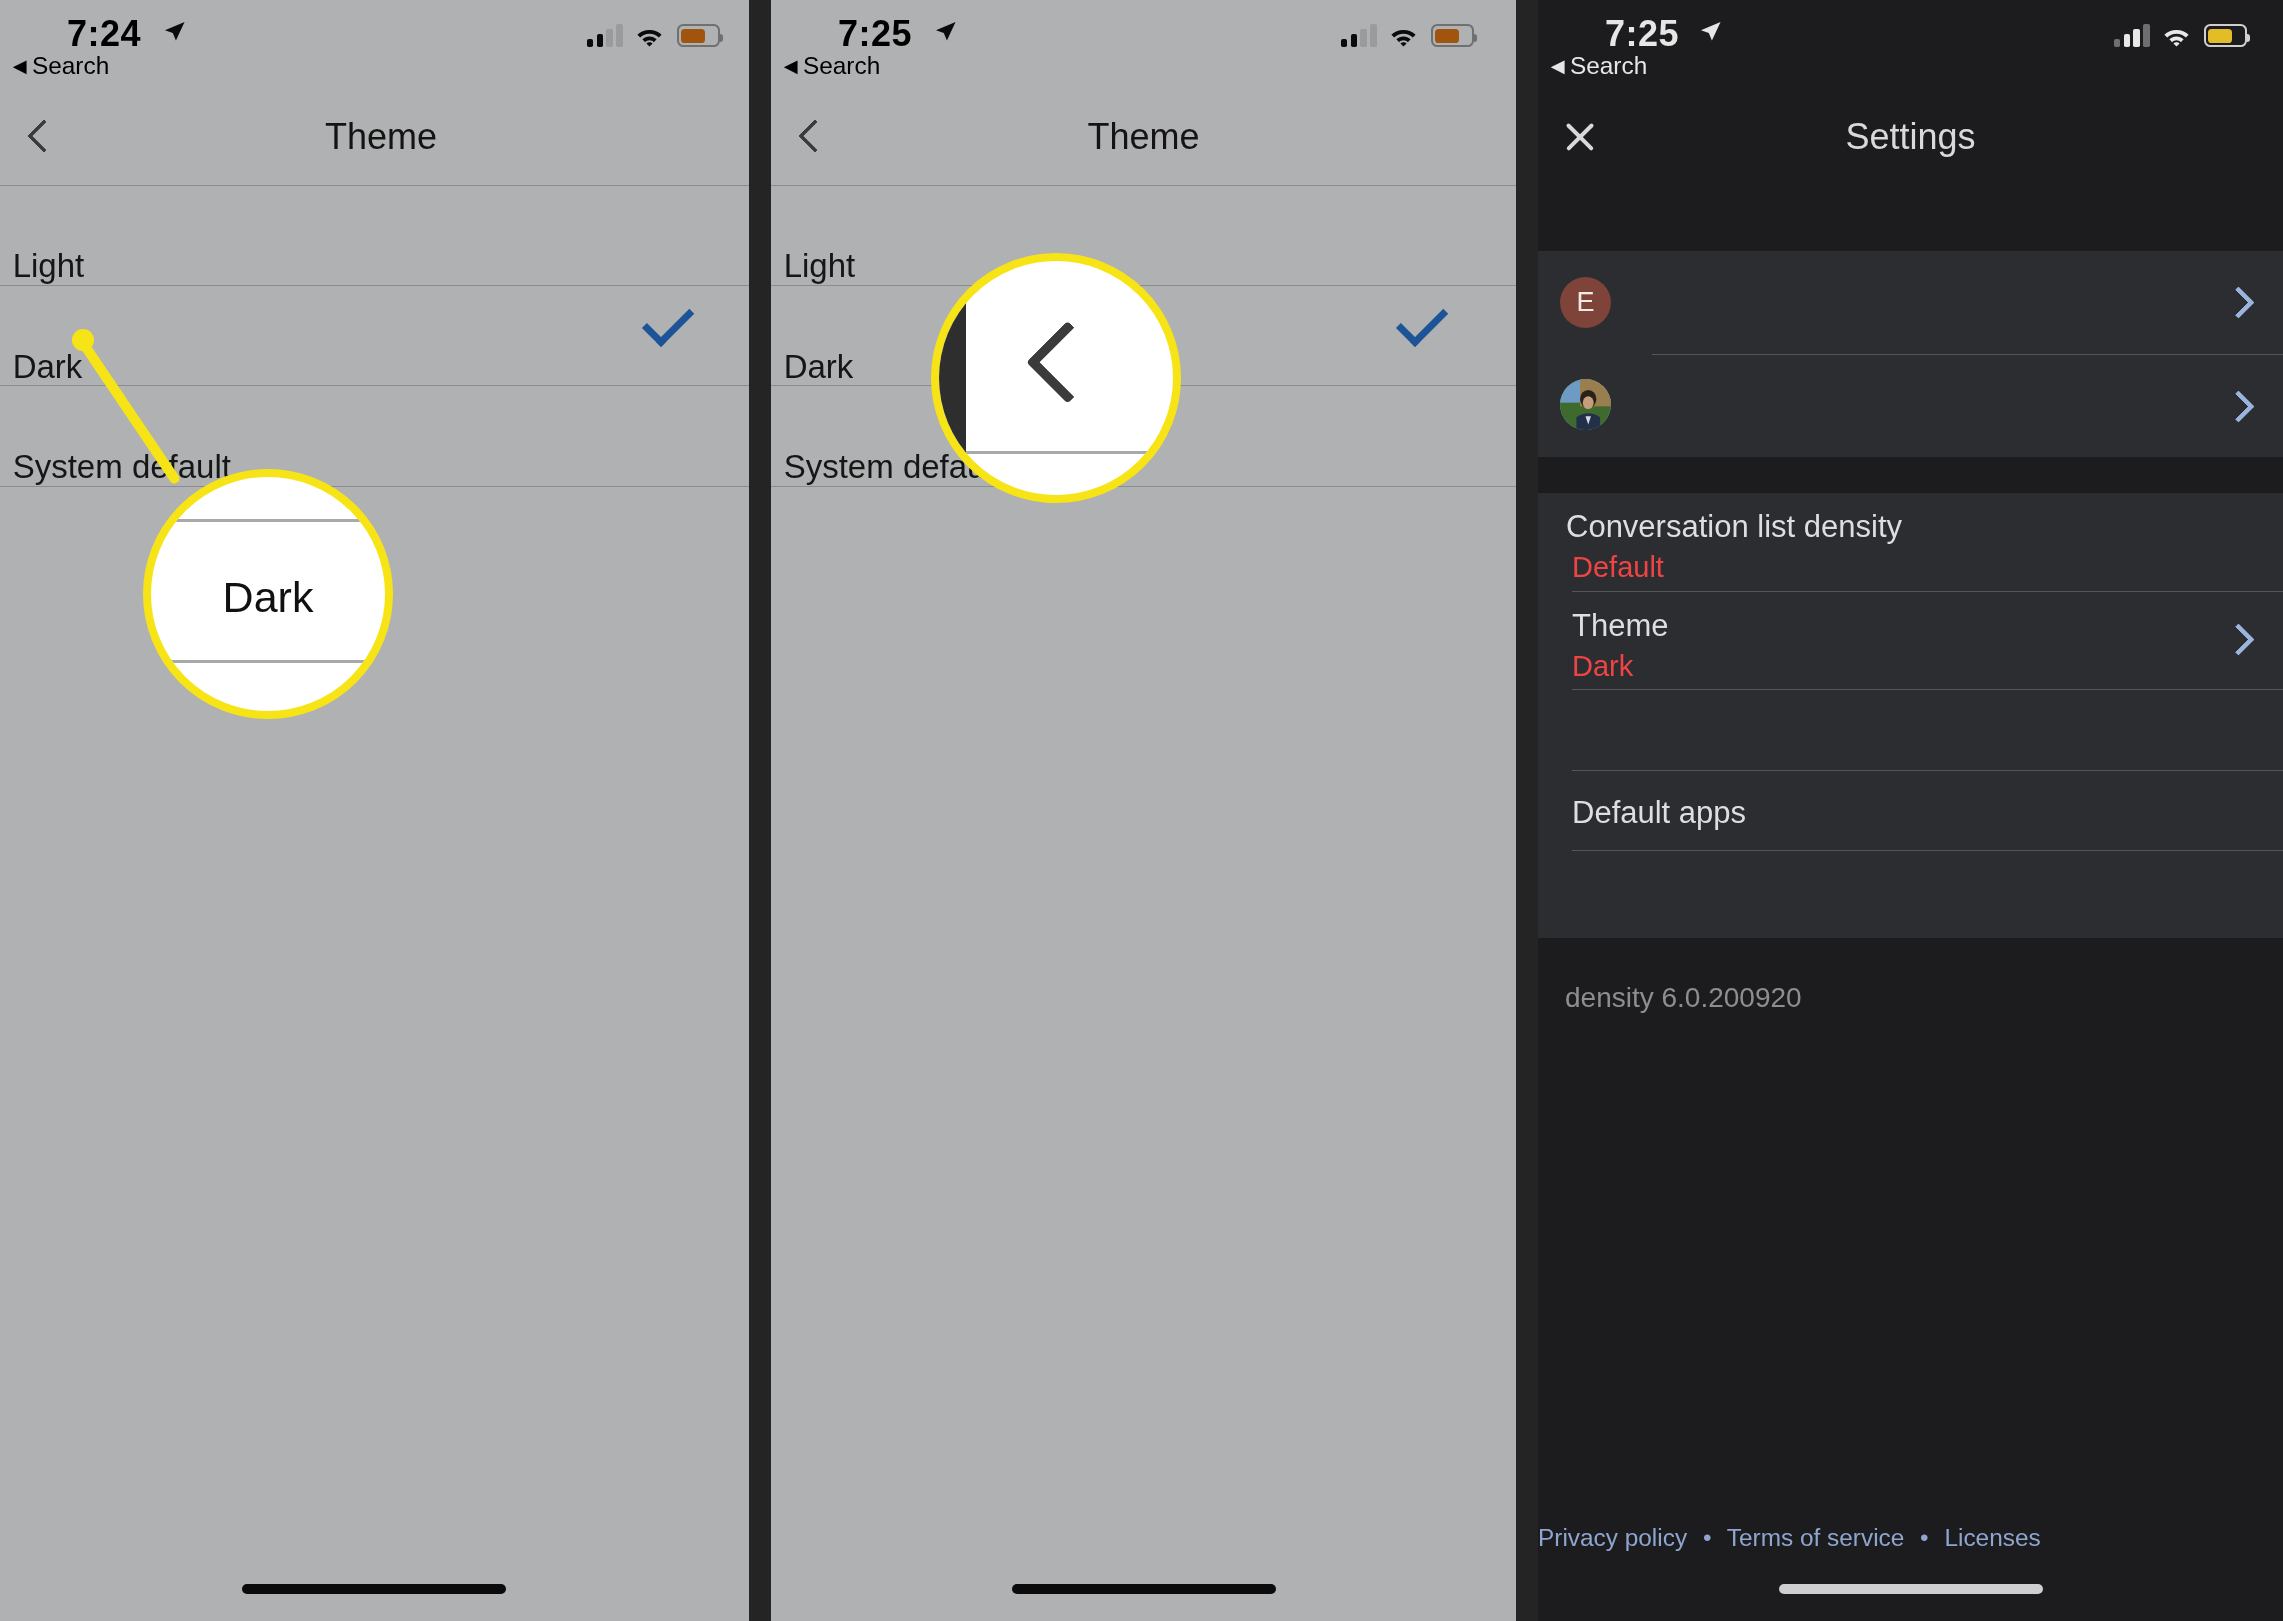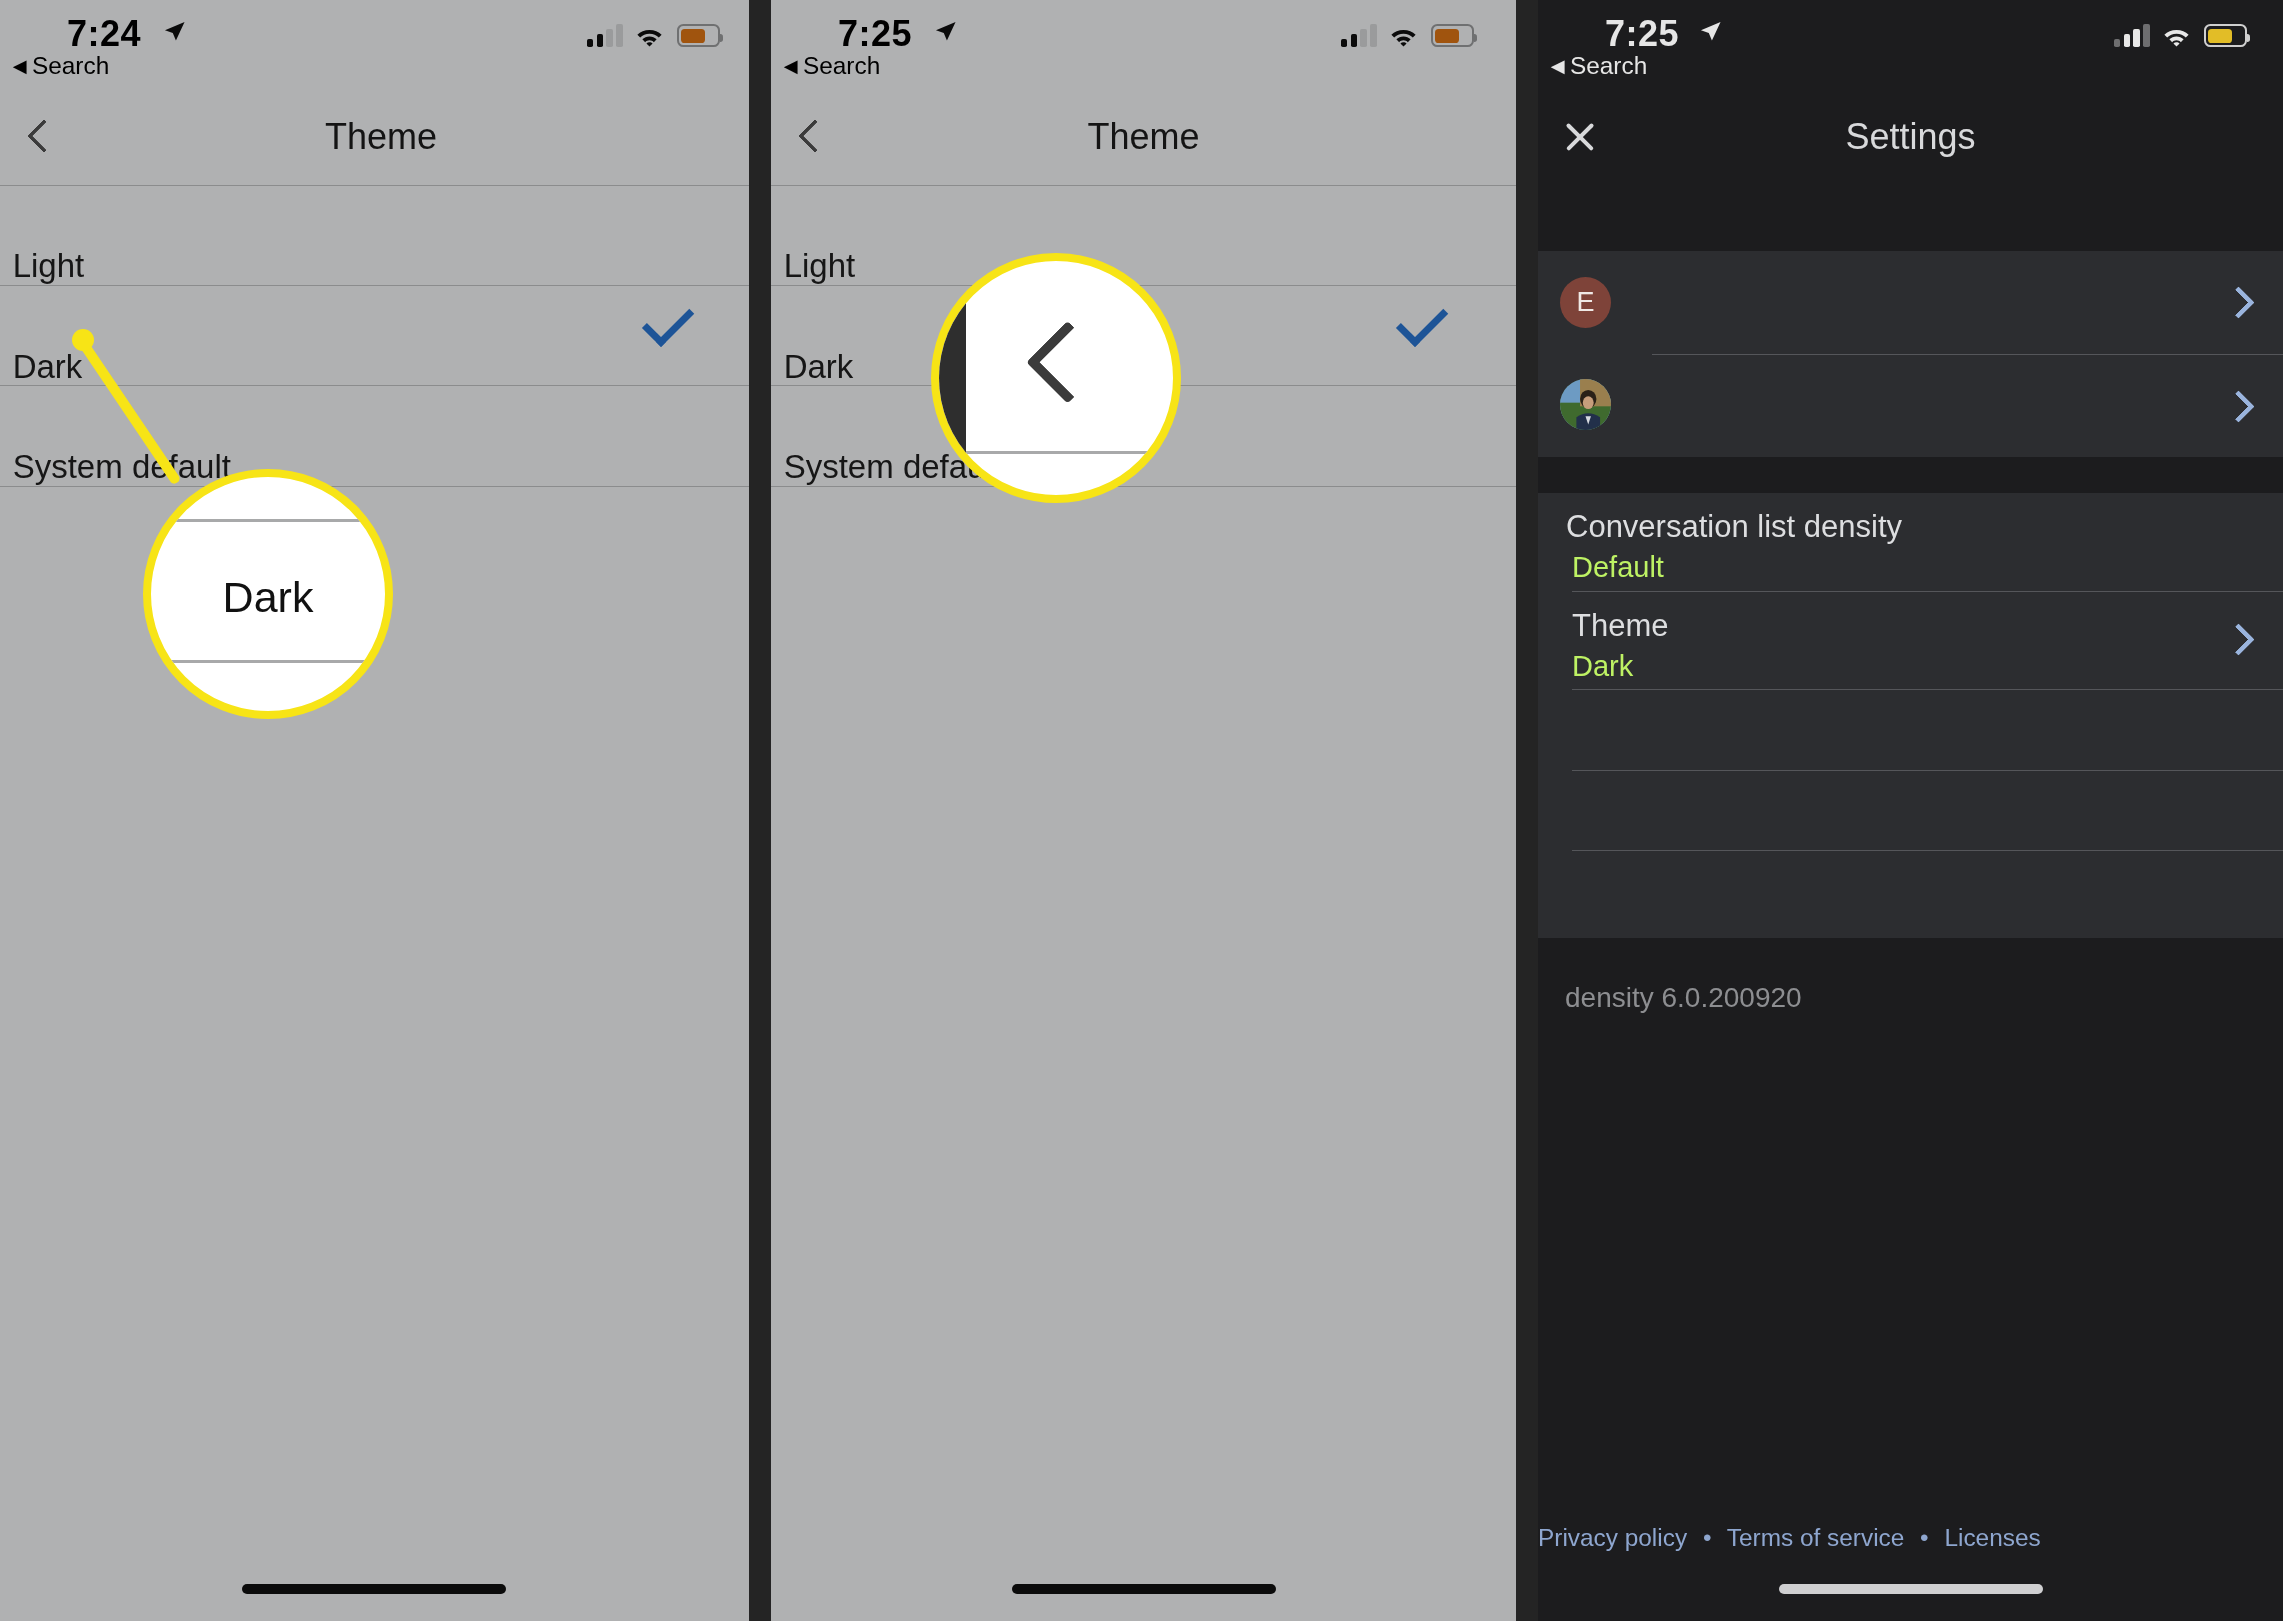--- a/index.html
+++ b/index.html
@@ -78,21 +78,21 @@
      overflow:hidden;box-sizing:border-box;}
   .callout .ctext{position:absolute;left:0;right:0;text-align:center;font-size:43px;color:#111;}
   .callout .cline{position:absolute;left:0;right:0;height:2.7px;background:#a8a9aa;}
   .leader{position:absolute;background:#f7e416;transform-origin:0 50%;border-radius:4.5px;}
   .leaderdot{position:absolute;width:22px;height:22px;border-radius:50%;background:#f7e416;}
 
   
   .d-section{position:absolute;left:0;right:0;background:#2c2d30;}
   .d-hair{position:absolute;height:1.4px;background:#55565a;}
   .d-row-title{font-size:31px;color:#dddee0;}
-  .d-row-sub{font-size:29px;color:#bef264;}
+  .d-row-sub{font-size:29px;color:#ef4444;}
   .chev-r{position:absolute;width:27px;height:27px;}
   .chev-r::before{content:"";position:absolute;left:1.8px;top:1.8px;width:18px;height:18px;
      border-right:5.4px solid #9ab4dd;border-top:5.4px solid #9ab4dd;transform:rotate(45deg);border-radius:1.8px;}
   .avatar{position:absolute;width:51px;height:51px;border-radius:50%;overflow:hidden;
      display:flex;align-items:center;justify-content:center;font-size:27px;color:#f0e9e6;}
   .ver{position:absolute;font-size:28px;color:#8d8e91;}
   .flinks{position:absolute;left:0;right:0;font-size:24.4px;color:#8ea6cf;}
   .flinks .sep{color:#8ea6cf;margin:0 9px;}
 
   
@@ -311,20 +311,23 @@
 
     <div style="position:absolute;left:0;right:0;top:99px;height:98px">
       <div class="d-row-title" style="position:absolute;left:34px;top:16.3px">Theme</div>
       <div class="d-row-sub" style="position:absolute;left:34px;top:58px">Dark</div>
       <span class="chev-r" style="right:31px;top:34px"></span>
     </div>
     <div class="d-hair" style="left:34px;right:0;top:196px"></div>
 
     <div class="d-hair" style="left:34px;right:0;top:277px"></div>
 
+    <div style="position:absolute;left:0;right:0;top:278px;height:80px">
+      <div class="d-row-title" style="position:absolute;left:34px;top:23.5px">Default apps</div>
+    </div>
     <div class="d-hair" style="left:34px;right:0;top:357px"></div>
 
   </div>
 
   <div class="ver" style="left:27px;top:982px">density 6.0.200920</div>
 
   <div class="flinks" style="top:1524px">
     <span>Privacy policy</span>
     <span class="sep">•</span>
     <span>Terms of service</span>

